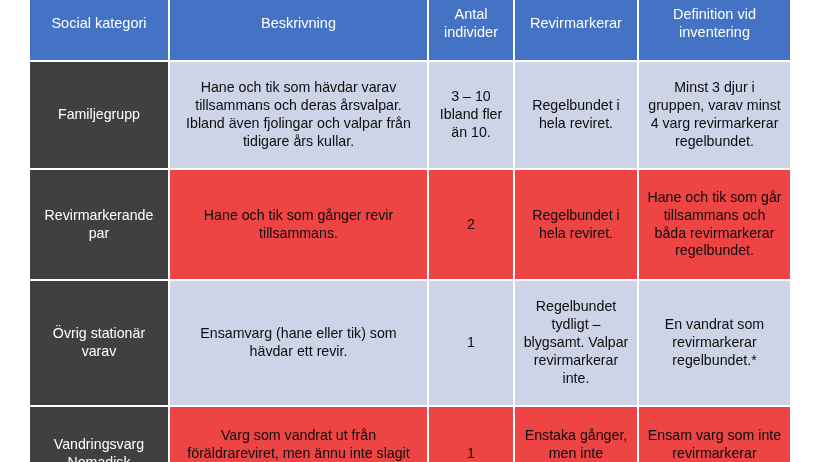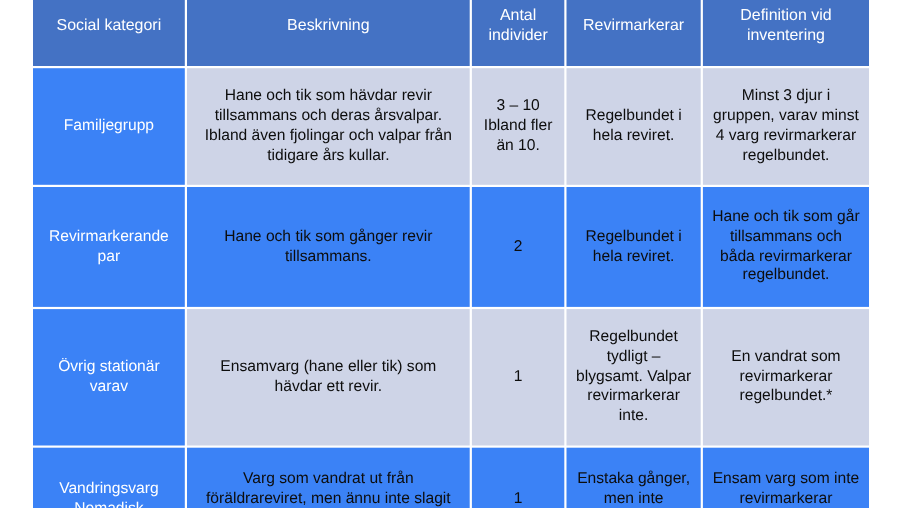--- a/index.html
+++ b/index.html
@@ -52,26 +52,26 @@
     font-size: 14.2px;
     line-height: 1.26;
     text-align: center;
     vertical-align: middle;
     color: #0d0d0d;
     padding: 7px 7px;
     border: 0;
   }
 
   td.cat {
-    background: #3b82f6;
+    background: #404040;
     color: #ffffff;
   }
 
   td.shade-a { background: #CED4E7; }
-  td.shade-b { background: #3b82f6; }
+  td.shade-b { background: #ef4444; }
 
   tr.r1 td { height: 92px; }
   tr.r2 td { height: 95px; }
   tr.r3 td { height: 110px; text-align: center; }
   tr.r4 td { height: 80px; }
 </style>
 </head>
 <body>
 
 <div id="table-wrap">
@@ -88,21 +88,21 @@
         <th>Social kategori</th>
         <th>Beskrivning</th>
         <th>Antal individer</th>
         <th>Revirmarkerar</th>
         <th>Definition vid inventering</th>
       </tr>
     </thead>
     <tbody>
       <tr class="r1">
         <td class="cat">Familjegrupp</td>
-        <td class="shade-a">Hane och tik som hävdar revir tillsammans och deras årsvalpar. Ibland även fjolingar och valpar från tidigare års kullar.</td>
+        <td class="shade-a">Hane och tik som hävdar varav tillsammans och deras årsvalpar. Ibland även fjolingar och valpar från tidigare års kullar.</td>
         <td class="shade-a">3 – 10 Ibland fler än 10.</td>
         <td class="shade-a">Regelbundet i hela reviret.</td>
         <td class="shade-a">Minst 3 djur i gruppen, varav minst 4 varg revirmarkerar regelbundet.</td>
       </tr>
       <tr class="r2">
         <td class="cat">Revirmarkerande par</td>
         <td class="shade-b">Hane och tik som gånger revir tillsammans.</td>
         <td class="shade-b">2</td>
         <td class="shade-b">Regelbundet i hela reviret.</td>
         <td class="shade-b">Hane och tik som går tillsammans och båda revirmarkerar regelbundet.</td>

